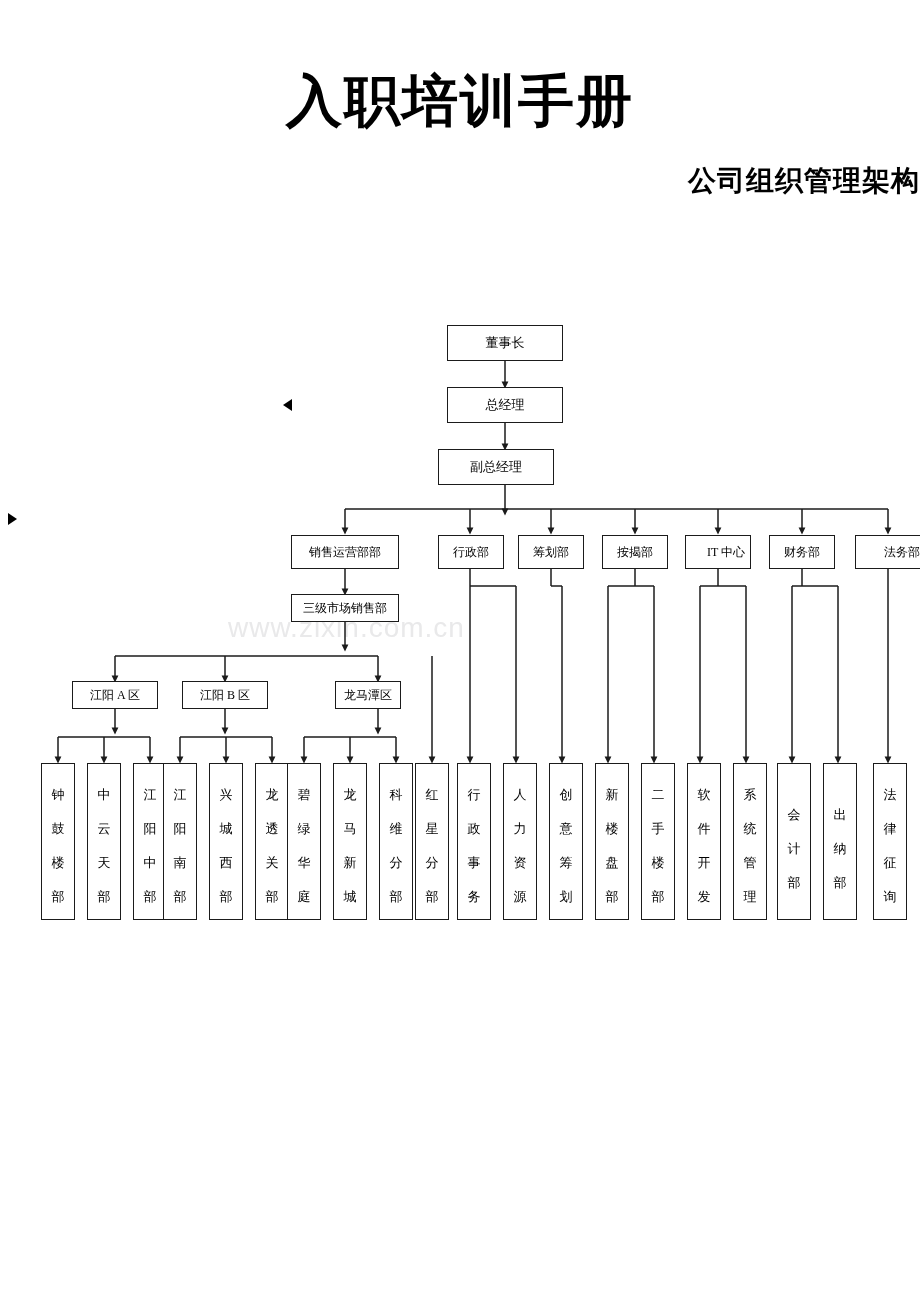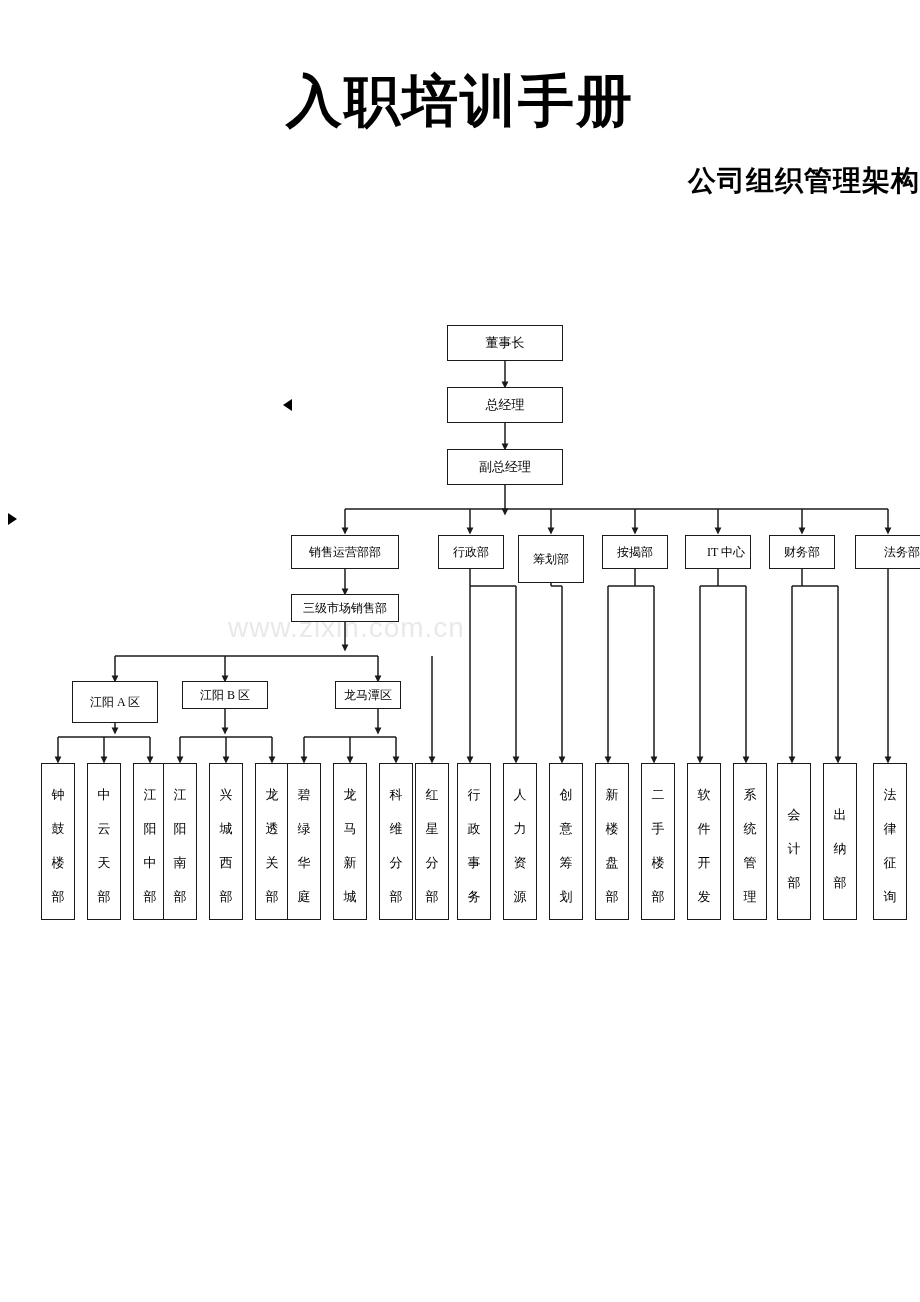--- a/index.html
+++ b/index.html
@@ -152,51 +152,51 @@
 
       </g>
     </svg>
 
     <div class="node top" style="left:447px;top:325px;width:116px;height:36px;">
       <span>董事长</span>
     </div>
     <div class="node top" style="left:447px;top:387px;width:116px;height:36px;">
       <span>总经理</span>
     </div>
-    <div class="node top" style="left:447px;top:449px;width:116px;height:36px;">
+    <div class="node top" style="left:438px;top:449px;width:116px;height:36px;">
       <span>副总经理</span>
     </div>
 
     <div class="node dept" style="left:291px;top:535px;width:108px;height:34px;">
       <span>销售运营部部</span>
     </div>
     <div class="node dept" style="left:438px;top:535px;width:66px;height:34px;">
       <span>行政部</span>
     </div>
-    <div class="node dept" style="left:518px;top:535px;width:66px;height:48px;">
+    <div class="node dept" style="left:518px;top:535px;width:66px;height:34px;">
       <span>筹划部</span>
     </div>
     <div class="node dept" style="left:602px;top:535px;width:66px;height:34px;">
       <span>按揭部</span>
     </div>
     <div class="node dept" style="left:685px;top:535px;width:66px;height:34px;padding-left:16px;">
       <span>IT 中心</span>
     </div>
     <div class="node dept" style="left:769px;top:535px;width:66px;height:34px;">
       <span>财务部</span>
     </div>
     <div class="node dept" style="left:855px;top:535px;width:66px;height:34px;justify-content:flex-end;">
       <span>法务部</span>
     </div>
 
     <div class="node dept" style="left:291px;top:594px;width:108px;height:28px;">
       <span>三级市场销售部</span>
     </div>
 
-    <div class="node dept" style="left:72px;top:681px;width:86px;height:42px;">
+    <div class="node dept" style="left:72px;top:681px;width:86px;height:28px;">
       <span>江阳 A 区</span>
     </div>
     <div class="node dept" style="left:182px;top:681px;width:86px;height:28px;">
       <span>江阳 B 区</span>
     </div>
     <div class="node dept" style="left:335px;top:681px;width:66px;height:28px;">
       <span>龙马潭区</span>
     </div>
 
     <div class="leaf" style="left:41px;top:763px;width:34px;height:157px;">

